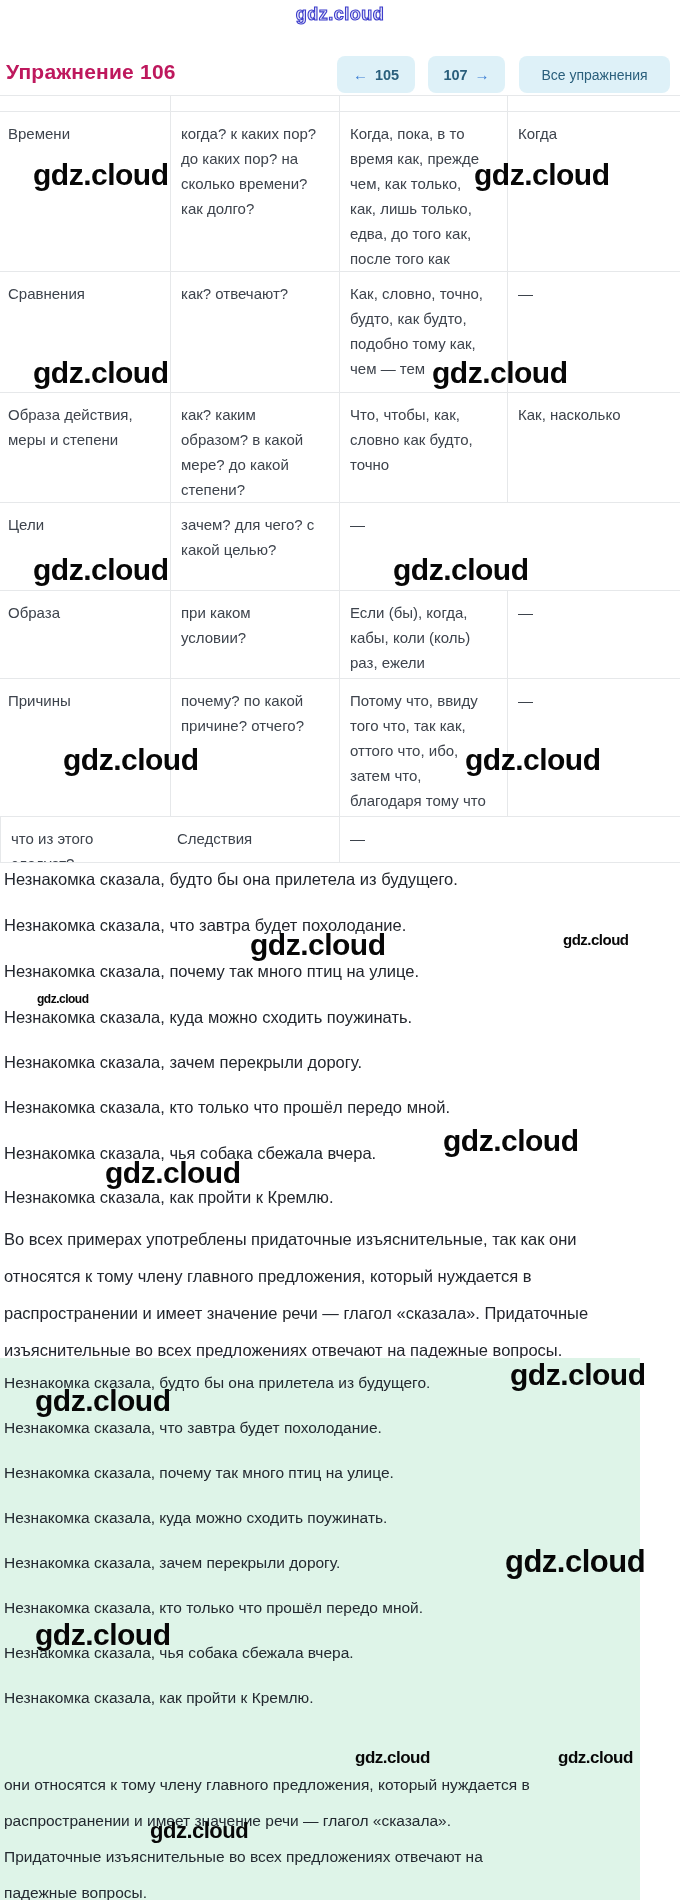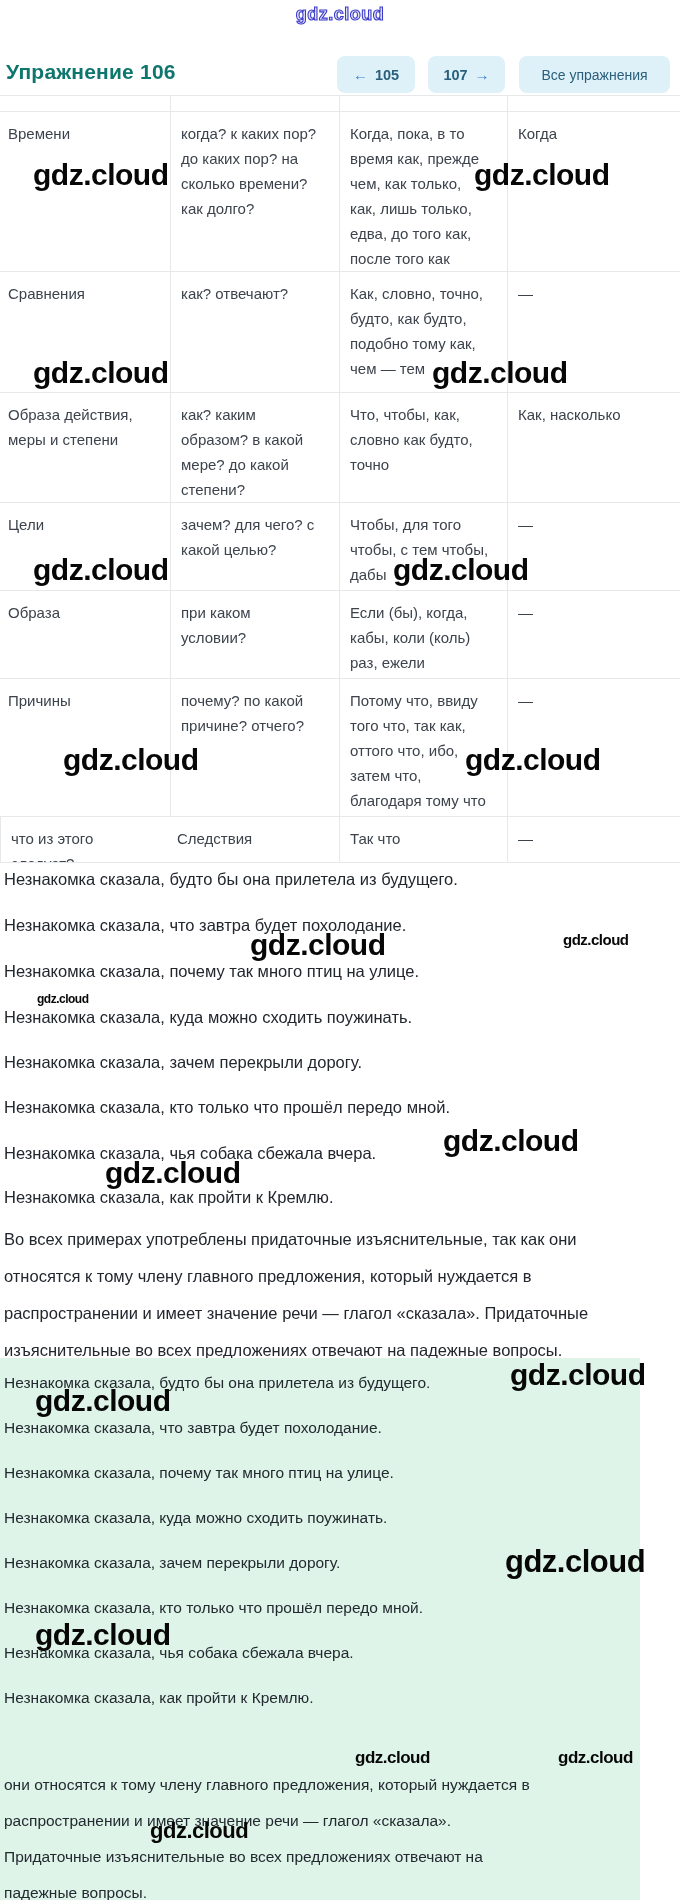--- a/index.html
+++ b/index.html
@@ -11,21 +11,21 @@
   .wm-lg{font-size:30px}
   .wm-xl{font-size:31px}
   .wm-md{font-size:22px}
   .wm-17{font-size:17px}
   .wm-15{font-size:15px}
   .wm-12{font-size:12px}
   .wm-top{position:absolute;top:4px;left:0;right:0;text-align:center;font-size:18px;font-weight:800;
           color:rgba(60,60,203,0.15);-webkit-text-stroke:1.1px #3c3ccb;letter-spacing:0.5px}
 
   
-  .title{position:absolute;left:6px;top:60px;font-size:21px;font-weight:700;color:#0f766e;letter-spacing:0.2px}
+  .title{position:absolute;left:6px;top:60px;font-size:21px;font-weight:700;color:#be185d;letter-spacing:0.2px}
   .nav-btn{position:absolute;top:56px;height:37px;border:none;border-radius:8px;background:#def1f8;
            display:flex;align-items:center;justify-content:center;gap:7px;
            font-family:inherit;font-size:14.5px;cursor:pointer;padding:0 8px;box-sizing:border-box}
   .nav-btn .arr{color:#3b7ed4;font-size:15px;font-weight:600}
   .nav-btn .num{color:#2a5f7c;font-weight:600}
   .nav-btn .lbl{color:#2a5f7c;font-weight:500;font-size:14px}
 
   
   .tbl{position:absolute;left:0;top:95px;width:680px;border-top:1px solid #e6e8ea}
   .trow{display:flex;border-bottom:1px solid #e6e8ea;overflow:hidden;box-sizing:border-box}
@@ -103,23 +103,20 @@
 степени?</div>
       <div class="tcell c3">Что, чтобы, как,
 словно как будто,
 точно</div>
       <div class="tcell c4">Как, насколько</div>
     </div>
     <div class="trow" style="height:88px">
       <div class="tcell c1">Цели</div>
       <div class="tcell c2">зачем? для чего? с
 какой целью?</div>
-      <div class="tcell c3">Чтобы, для того
-чтобы, с тем чтобы,
-дабы</div>
       <div class="tcell c4">—</div>
     </div>
     <div class="trow" style="height:88px">
       <div class="tcell c1">Образа</div>
       <div class="tcell c2">при каком
 условии?</div>
       <div class="tcell c3">Если (бы), когда,
 кабы, коли (коль)
 раз, ежели</div>
       <div class="tcell c4">—</div>
@@ -132,21 +129,20 @@
 того что, так как,
 оттого что, ибо,
 затем что,
 благодаря тому что</div>
       <div class="tcell c4">—</div>
     </div>
     <div class="trow" style="height:46px">
       <div class="tcell c2">что из этого
 следует?</div>
       <div class="tcell c1">Следствия</div>
-      <div class="tcell c3">Так что</div>
       <div class="tcell c4">—</div>
     </div>
   </div>
 
   <div class="s-line" style="top:870px">Незнакомка сказала, будто бы она прилетела из будущего.</div>
   <div class="s-line" style="top:916px">Незнакомка сказала, что завтра будет похолодание.</div>
   <div class="s-line" style="top:962px">Незнакомка сказала, почему так много птиц на улице.</div>
   <div class="s-line" style="top:1008px">Незнакомка сказала, куда можно сходить поужинать.</div>
   <div class="s-line" style="top:1053px">Незнакомка сказала, зачем перекрыли дорогу.</div>
   <div class="s-line" style="top:1098px">Незнакомка сказала, кто только что прошёл передо мной.</div>

